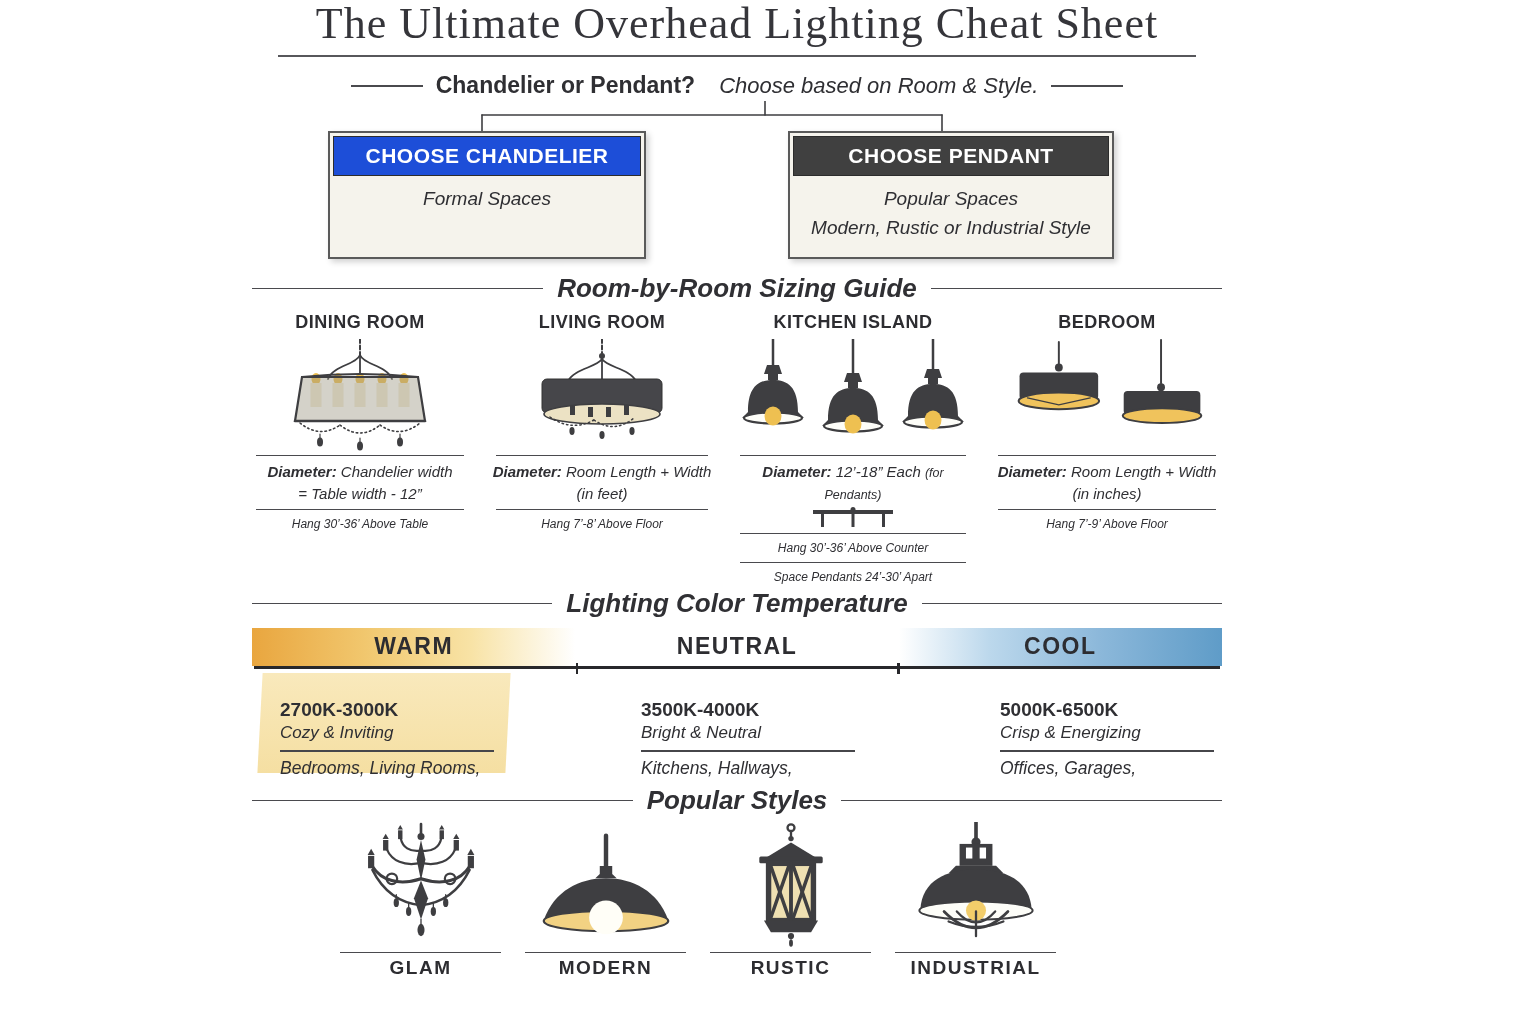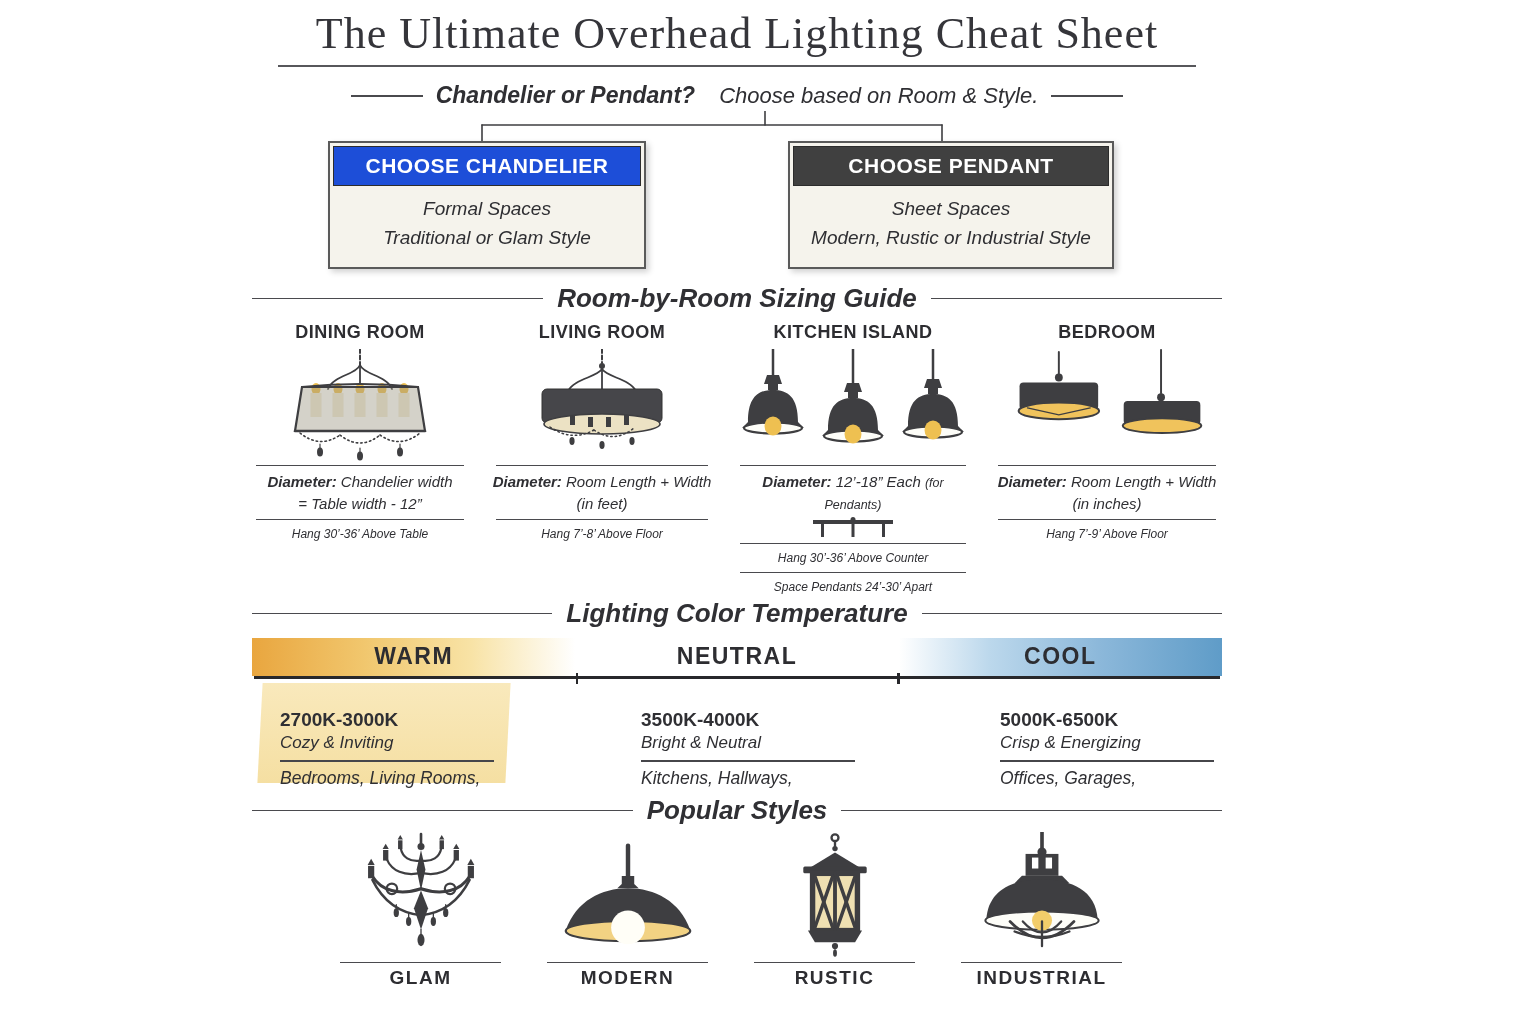--- a/index.html
+++ b/index.html
@@ -1,27 +1,27 @@
 <!DOCTYPE html>
 <html><head>
 <meta charset="utf-8">
 <style>
   html,body{margin:0;padding:0;width:1536px;height:1024px;background:#ffffff;overflow:hidden;
     font-family:"Liberation Sans",sans-serif;color:#2f2f33;}
-  .sheet{position:relative;width:970px;margin-left:252px;padding-top:10px;}
+  .sheet{position:relative;width:970px;margin-left:252px;}
 
   
   .title{font-family:"Liberation Serif",serif;font-size:44px;font-weight:400;text-align:center;
     color:#35353a;letter-spacing:1px;line-height:1.1;}
   .title-rule{border:none;border-top:2px solid #57575b;margin:7px 26px 0 26px;}
 
   
   .subtitle-row{display:flex;align-items:center;justify-content:center;gap:13px;margin-top:15px;}
   .sub-line{width:72px;border-top:2px solid #4a4a4e;}
-  .subtitle-q{font-size:23px;font-weight:bold;font-style:italic;}
+  .subtitle-q{font-size:23px;font-weight:bold;}
   .subtitle-rest{font-size:22px;font-style:italic;margin-left:11px;}
   .connector{display:block;margin-top:2px;}
   .choices{display:flex;}
   .choice{border:2px solid #5a5a5a;background:#f5f3ec;box-shadow:3px 3px 6px rgba(0,0,0,.18);padding:3px;}
   .choice--chandelier{margin-left:76px;width:308px;}
   .choice--pendant{margin-left:142px;width:316px;}
   .choice-header{color:#fff;font-weight:bold;font-size:21px;text-align:center;padding:7px 0;
     letter-spacing:.5px;border:1px solid #2c2c2c;}
   .choice--chandelier .choice-header{background:#1d4ed8;}
   .choice--pendant .choice-header{background:#404040;}
@@ -62,21 +62,21 @@
   .temp-col--warm{padding-left:28px;}
   .temp-col--neutral{padding-left:66px;}
   .temp-col--cool{padding-left:102px;}
   .temp-range{font-size:19px;font-weight:bold;margin-top:22px;}
   .temp-feel{font-size:17px;font-style:italic;margin-top:2px;}
   .temp-rule{border:none;border-top:2px solid #46464a;width:214px;margin:7px 0 6px;}
   .temp-rooms{font-size:17.5px;font-style:italic;}
 
   
   .styles-heading{margin-top:6px;}
-  .styles-grid{display:grid;grid-template-columns:repeat(4,165px);column-gap:42px;margin-left:86px;margin-top:4px;}
+  .styles-grid{display:grid;grid-template-columns:repeat(4,165px);column-gap:20px;margin-left:86px;margin-top:4px;}
   .style-icon{height:128px;display:flex;align-items:flex-end;justify-content:center;}
   .style-rule{border:none;border-top:1.7px solid #4a4a4e;margin:4px 2px 4px;}
   .style-name{font-size:19px;font-weight:bold;letter-spacing:1.5px;text-align:center;color:#2d2d31;}
 
   
   svg{display:block;}
   .s{stroke:#3e3e41;fill:none;stroke-linecap:round;}
   .f{fill:#3e3e41;stroke:none;}
   .cream{fill:#f3ecd8;stroke:none;}
   .glow{fill:#eec051;stroke:none;}
@@ -108,27 +108,26 @@
     <line class="s" stroke-width="1.6" x1="230" y1="14" x2="690" y2="14"></line>
     <line class="s" stroke-width="1.6" x1="230" y1="14" x2="230" y2="30"></line>
     <line class="s" stroke-width="1.6" x1="690" y1="14" x2="690" y2="30"></line>
   </svg>
 
   <div class="choices">
     <div class="choice choice--chandelier">
       <div class="choice-header">CHOOSE CHANDELIER</div>
       <div class="choice-body">
         <div>Formal Spaces</div>
-        <div>Traditional or Glam Style</div>
       </div>
     </div>
     <div class="choice choice--pendant">
       <div class="choice-header">CHOOSE PENDANT</div>
       <div class="choice-body">
-        <div>Sheet Spaces</div>
+        <div>Popular Spaces</div>
         <div>Modern, Rustic or Industrial Style</div>
       </div>
     </div>
   </div>
 
   <div class="section-heading sizing-heading">
     <span class="heading-line"></span>
     <span class="heading-text">Room-by-Room Sizing Guide</span>
     <span class="heading-line"></span>
   </div>

